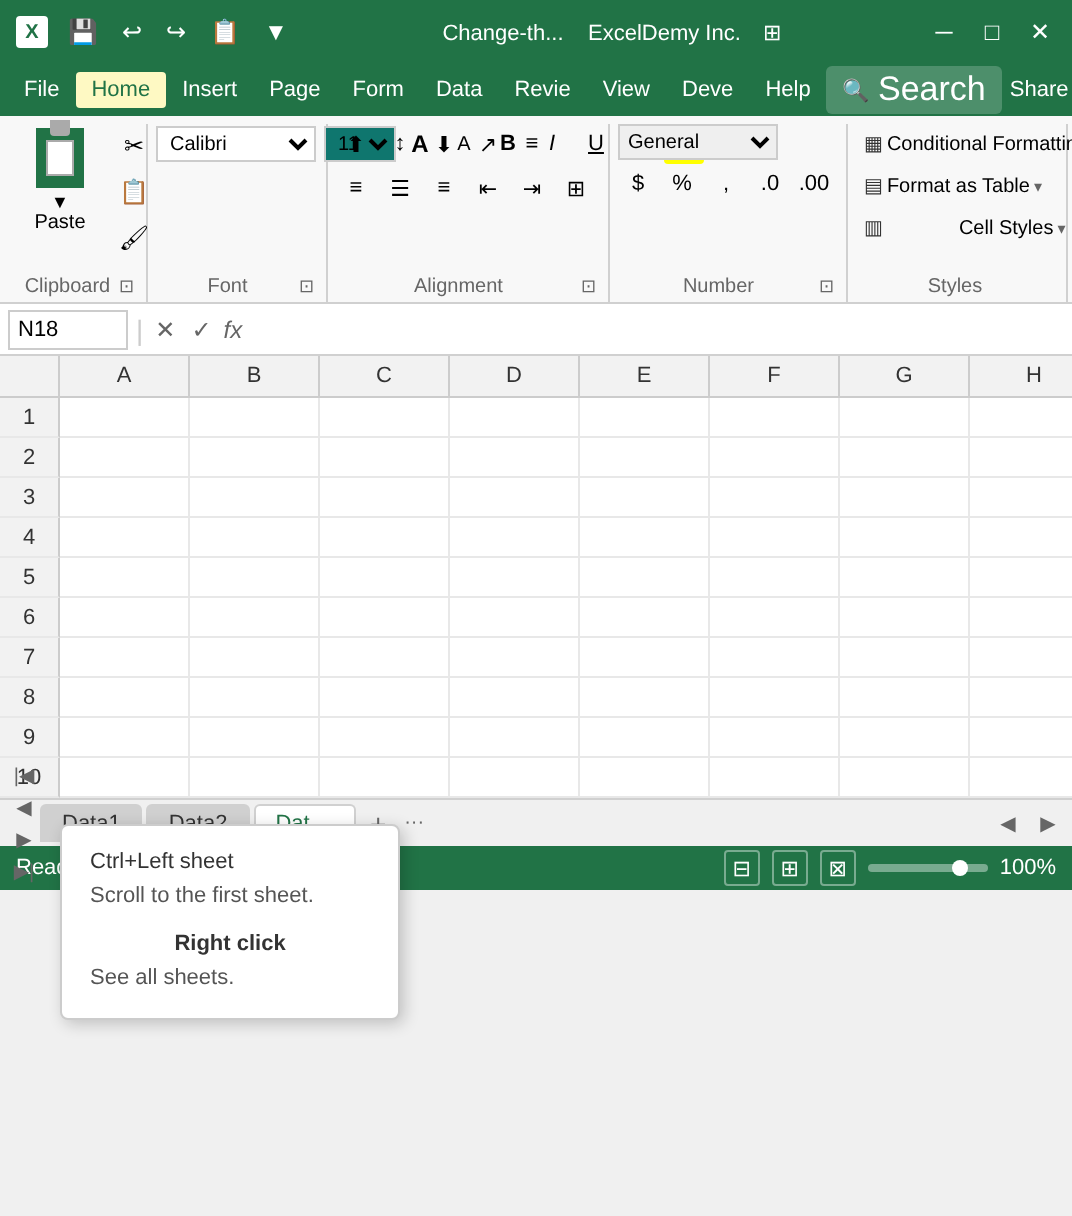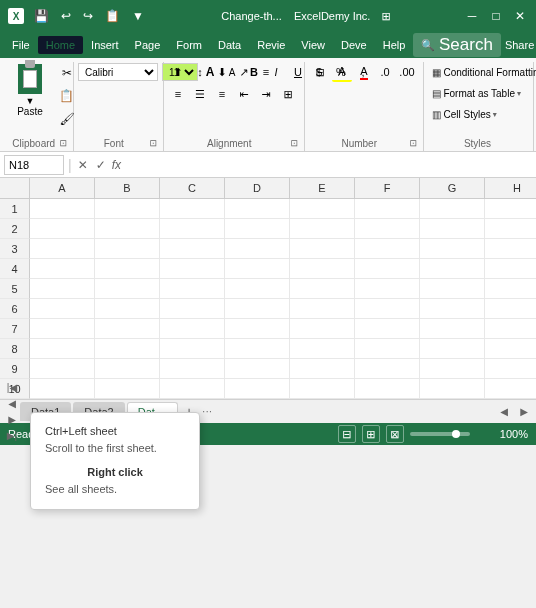--- a/index.html
+++ b/index.html
@@ -32,21 +32,21 @@
       align-items: center;
       padding: 0 4px;
     }
     .menu-item {
       color: white;
       padding: 3px 8px;
       cursor: pointer;
       font-size: 11px;
       border-radius: 2px;
     }
-    .menu-item.active { background: #0f172a; color: #217346; }
+    .menu-item.active { background: #fef9c3; color: #217346; }
 
     
     .ribbon {
       background: #f8f8f8;
       border-bottom: 1px solid #d0d0d0;
       height: 94px;
       display: flex;
       padding: 4px 4px 0 4px;
       gap: 0;
     }
@@ -100,21 +100,21 @@
       border: 1px solid #ccc;
       background: white;
       font-size: 10px;
       padding: 1px 2px;
       cursor: pointer;
       height: 18px;
       width: 80px;
     }
     .font-size-select {
       border: 1px solid #ccc;
-      background: #bef264;
+      background: #0f766e;
       font-size: 10px;
       padding: 1px 2px;
       cursor: pointer;
       height: 18px;
       width: 36px;
     }
     .icon-btn { width: 20px; height: 20px; display: flex; align-items: center; justify-content: center; cursor: pointer; border-radius: 2px; font-size: 11px; }
     .bold-btn { font-weight: bold; }
     .italic-btn { font-style: italic; }
     .underline-btn { text-decoration: underline; }
@@ -371,20 +371,25 @@
       </div>
     </div>
     <div class="ribbon-group-footer">
       <span class="ribbon-group-label">Alignment</span>
       <span style="font-size:9px;cursor:pointer;color:#666;">⊡</span>
     </div>
   </div>
 
   <div class="ribbon-group">
     <div class="ribbon-group-content" style="flex-direction:column;gap:2px;">
+      <div>
+        <select style="border:1px solid #ccc;font-size:10px;height:18px;width:80px;">
+          <option>General</option>
+        </select>
+      </div>
       <div class="font-row">
         <div class="icon-btn">$</div>
         <div class="icon-btn">%</div>
         <div class="icon-btn">,</div>
         <div class="icon-btn">.0</div>
         <div class="icon-btn">.00</div>
       </div>
     </div>
     <div class="ribbon-group-footer">
       <span class="ribbon-group-label">Number</span>
@@ -399,21 +404,21 @@
         <span style="font-size:10px;">Conditional Formatting</span>
 
       </div>
       <div class="cond-fmt-btn">
         <span style="font-size:10px;color:#333;">▤</span>
         <span style="font-size:10px;">Format as Table</span>
         <span class="drop-arrow">▾</span>
       </div>
       <div class="cond-fmt-btn">
         <span style="font-size:10px;color:#333;">▥</span>
-        <span style="font-size:10px;">Cell Styles</span>
+        <span style="font-size:10px;margin-left:36px;">Cell Styles</span>
         <span class="drop-arrow">▾</span>
       </div>
     </div>
     <div class="ribbon-group-footer">
       <span class="ribbon-group-label">Styles</span>
     </div>
   </div>
 
   <div class="ribbon-group cells-group">
     
@@ -587,21 +592,21 @@
     <span style="font-size:10px;">⊡</span>
   </div>
   <div style="flex:1;"></div>
   <div class="status-right">
     <div class="view-btn">⊟</div>
     <div class="view-btn">⊞</div>
     <div class="view-btn">⊠</div>
     <div class="zoom-slider">
       <div class="zoom-thumb"></div>
     </div>
-    <span style="font-size:11px;margin-left:24px;">100%</span>
+    <span style="font-size:11px;">100%</span>
   </div>
 </div>
 
 <div class="tooltip-popup">
   <div class="tip-shortcut">Ctrl+Left sheet</div>
   <div class="tip-desc">Scroll to the first sheet.</div>
   <div class="tip-rightclick">Right click</div>
   <div class="tip-see">See all sheets.</div>
 </div>
 

